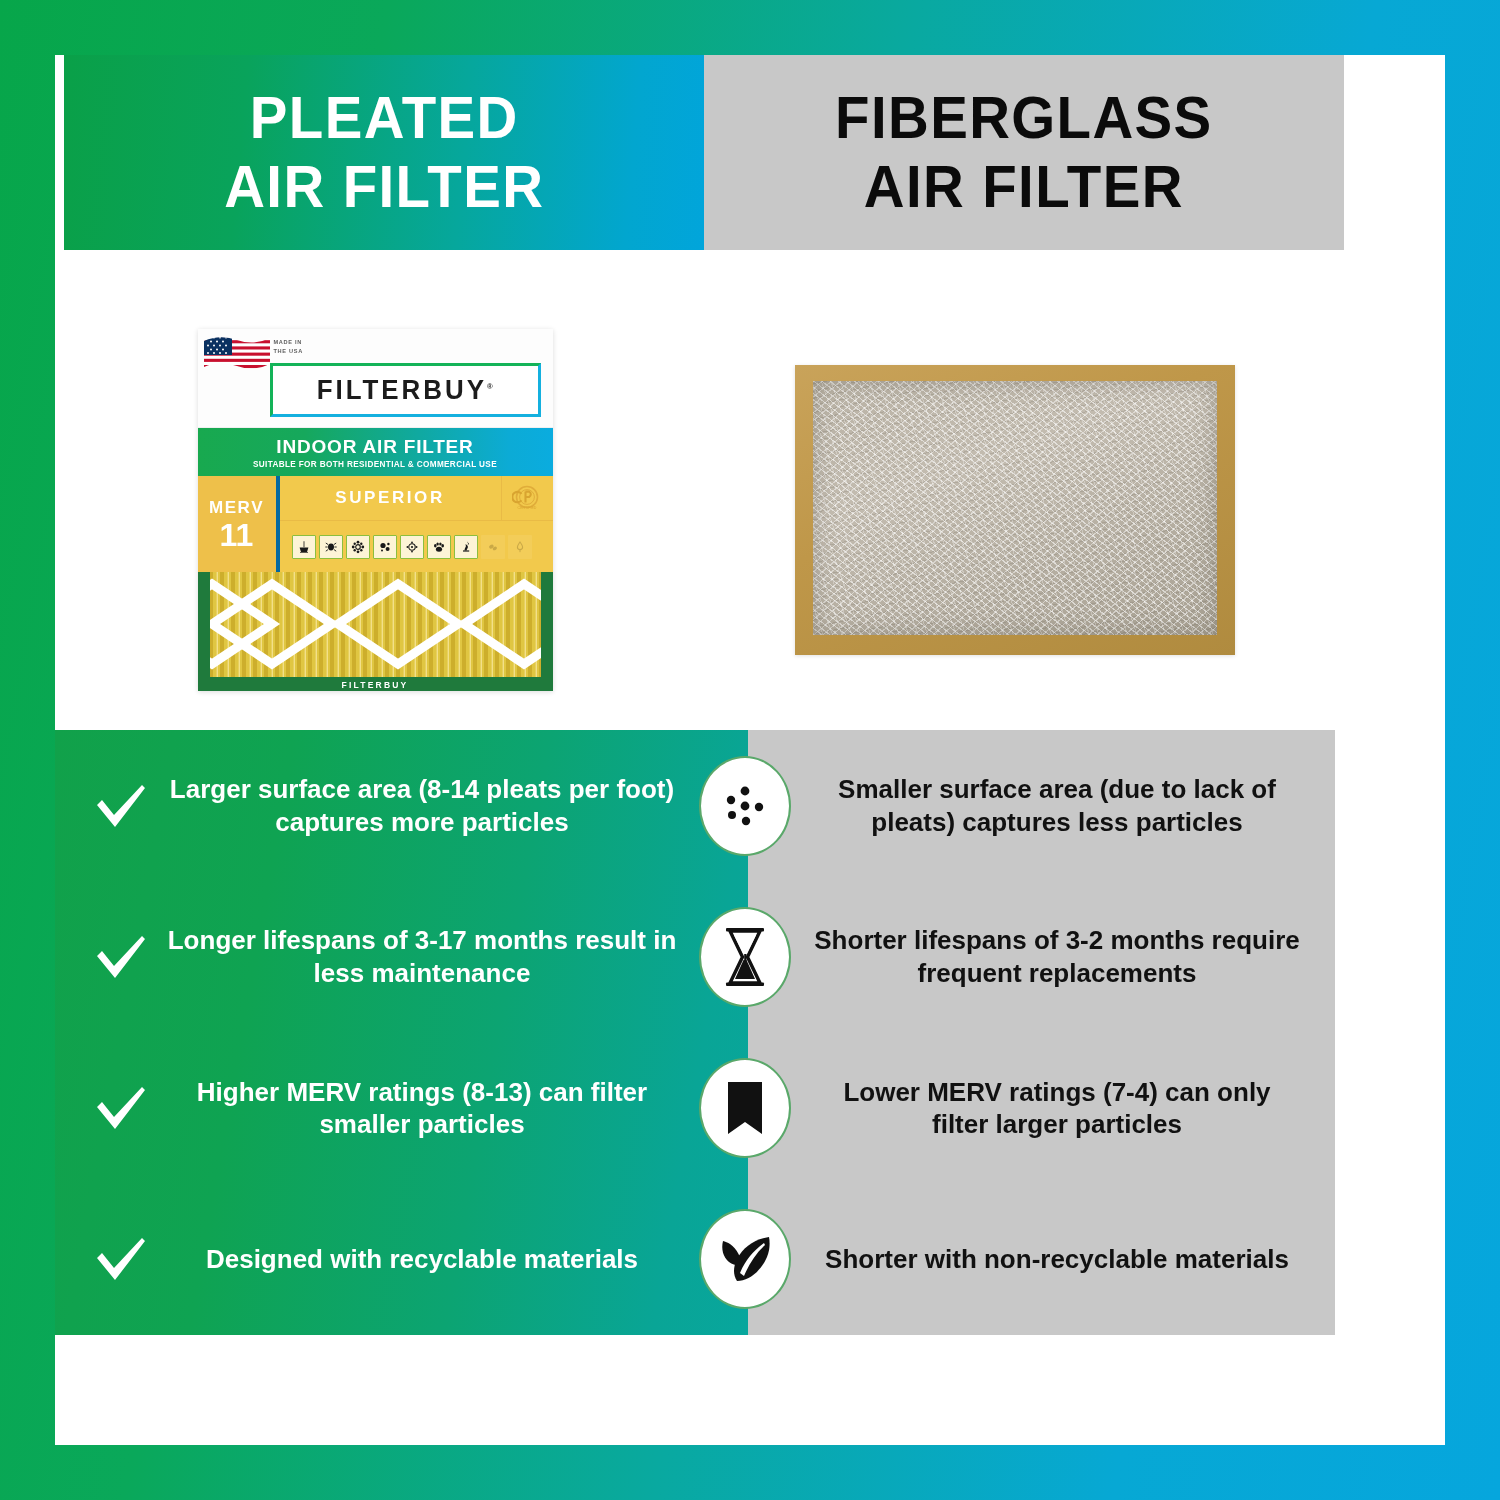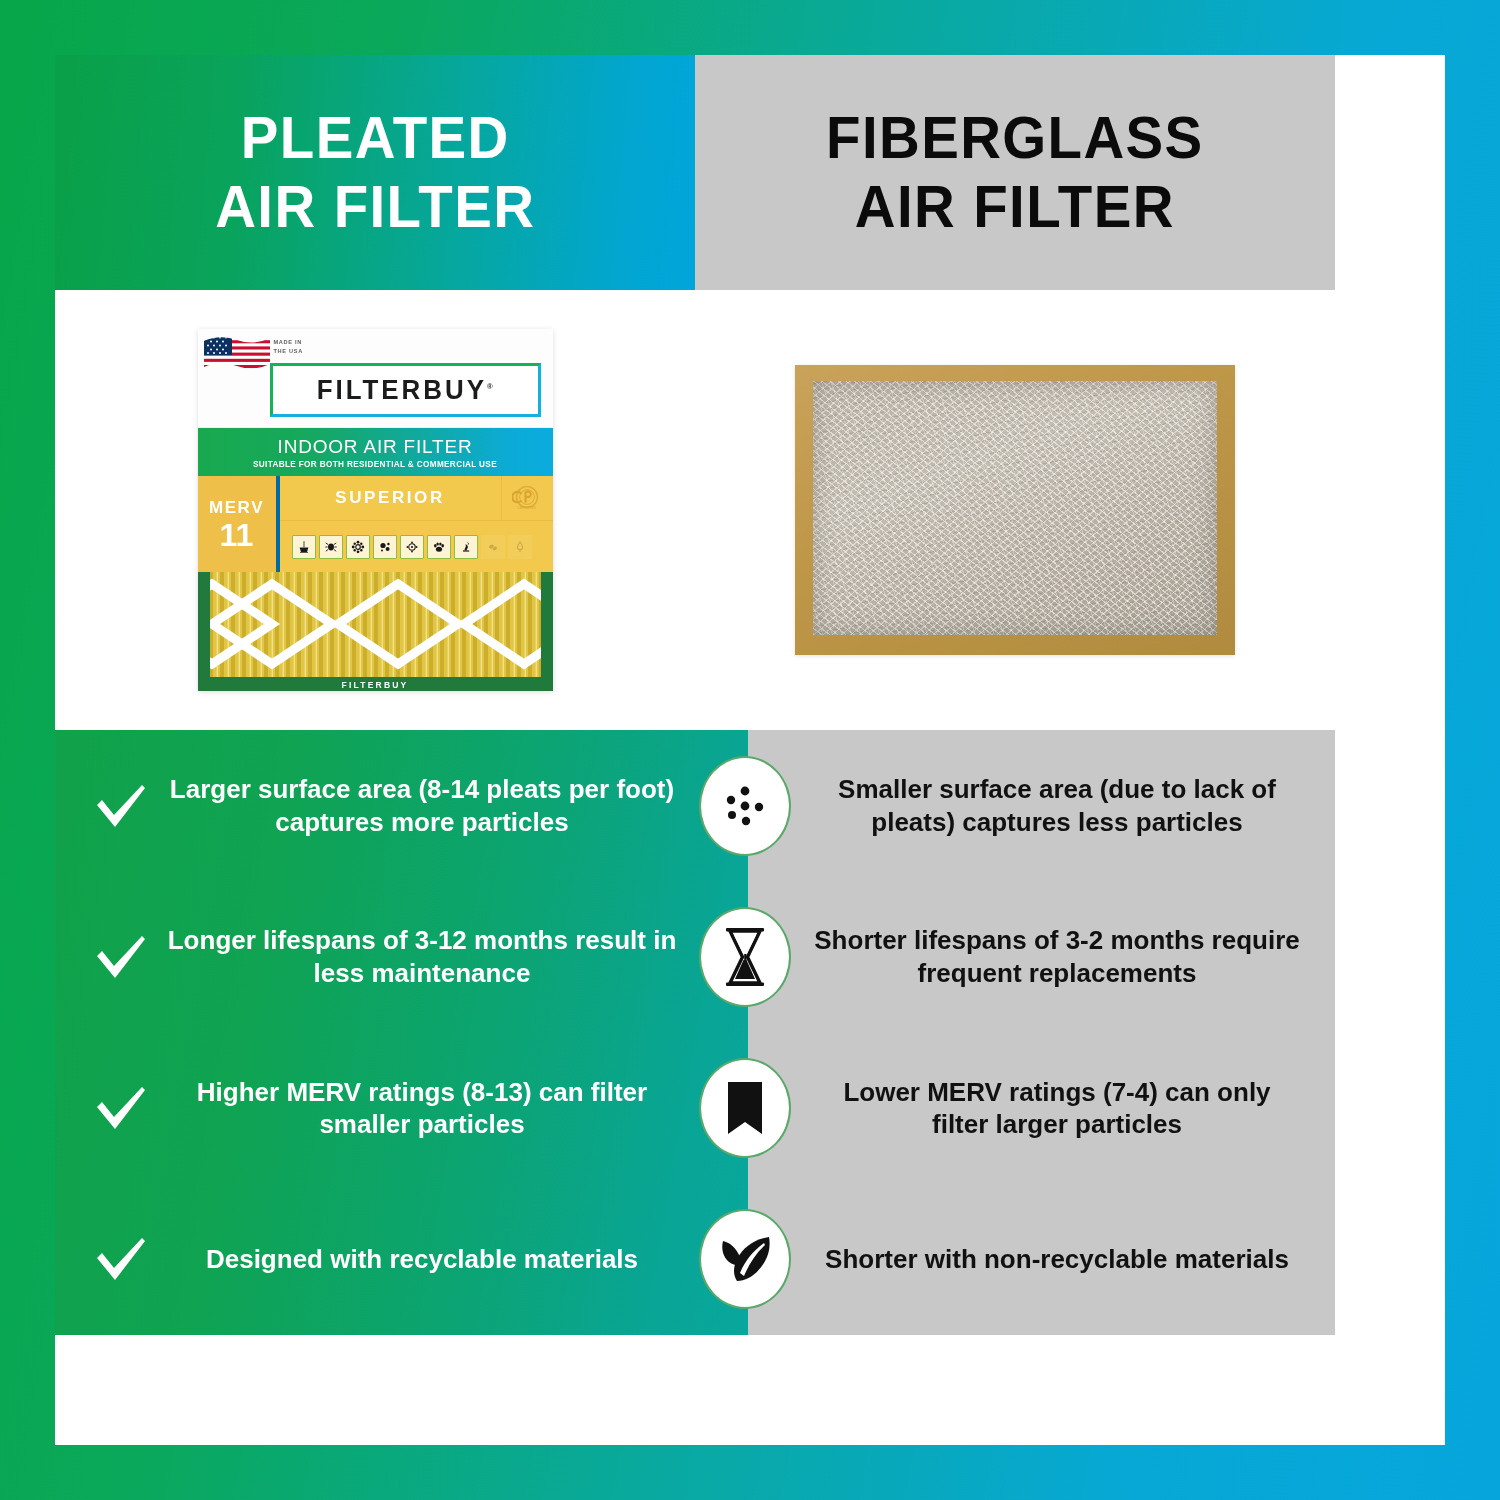--- a/index.html
+++ b/index.html
@@ -27,24 +27,24 @@
     left: 55px;
     top: 55px;
     width: 1390px;
     height: 1390px;
     background: #ffffff;
   }
 
   
   .header-band {
     position: absolute;
-    left: 55px;
+    left: 64px;
     top: 55px;
     width: 1280px;
-    height: 235px;
+    height: 195px;
     display: flex;
   }
   .header-left {
     width: 640px;
     height: 100%;
     background: linear-gradient(95deg, #0aa048 0%, #09a35b 28%, #06a79c 62%, #02a6cf 88%, #01a5db 100%);
     display: flex;
     align-items: center;
     justify-content: center;
   }
@@ -154,21 +154,21 @@
     height: 48px;
     background: linear-gradient(90deg, #18a94f 0%, #16a85c 30%, #10a9a0 62%, #0cabd6 88%, #0aacdf 100%);
     display: flex;
     flex-direction: column;
     align-items: center;
     justify-content: center;
     color: #ffffff;
   }
   .pkg-band-l1 {
     font-size: 19px;
-    font-weight: normal;
+    font-weight: bold;
     letter-spacing: 0.8px;
   }
   .pkg-band-l2 {
     font-size: 8.2px;
     font-weight: bold;
     letter-spacing: 0.35px;
     margin-top: 2px;
   }
   .pkg-mid {
     position: relative;
@@ -644,21 +644,21 @@
         <div class="cell-right">Smaller surface area (due to lack of pleats) captures less particles</div>
       </div>
 
       <div class="row">
         <div class="cell-left">
           <div class="check">
             <svg width="62" height="62" viewBox="0 0 62 62">
               <path d="M8,30 L13,25 L25,40 L53,10 L56,13 L26,52 Z" fill="#ffffff"></path>
             </svg>
           </div>
-          <div class="txt-left">Longer lifespans of 3-12 months result in less maintenance</div>
+          <div class="txt-left">Longer lifespans of 3-17 months result in less maintenance</div>
         </div>
         <div class="center-icon">
           <div class="badge">
             <svg width="56" height="62" viewBox="0 0 56 62">
               <g stroke="#111111" stroke-width="3.4" fill="none" stroke-linejoin="round">
                 <path d="M13,5 H43 L30.5,31 L43,57 H13 L25.5,31 Z"></path>
               </g>
               <path d="M17,9 H39 L29.5,28 H26.5 Z" fill="#ffffff"></path>
               <path d="M18,53 H38 L29.5,34 H26.5 Z" fill="#111111"></path>
               <rect x="27.2" y="28" width="2.3" height="7" fill="#111111"></rect>

